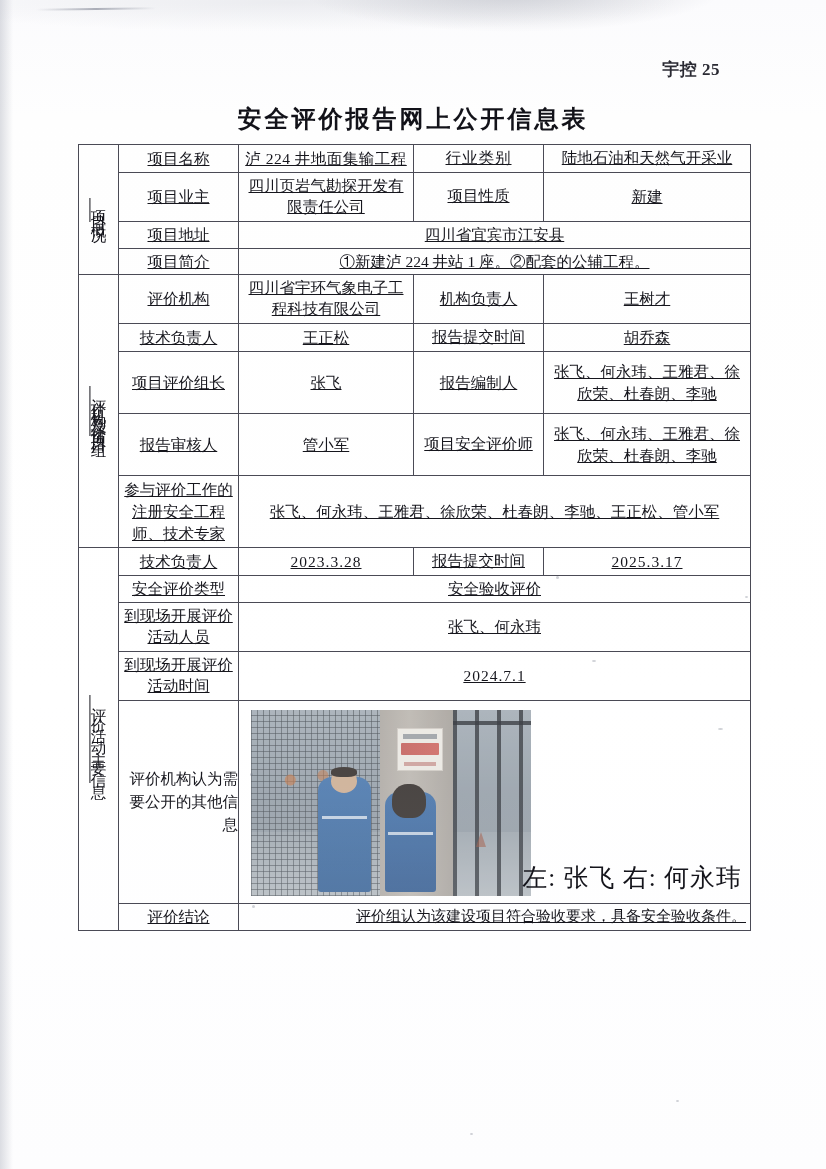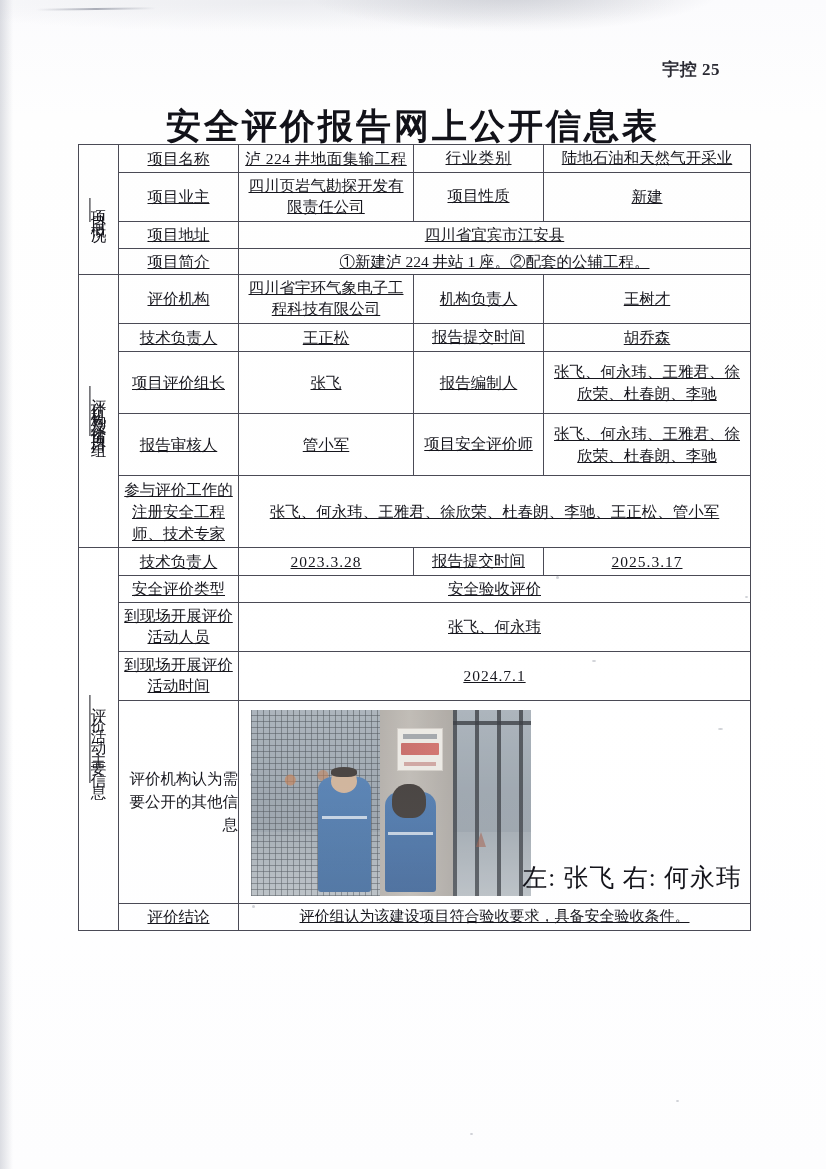--- a/index.html
+++ b/index.html
@@ -45,21 +45,21 @@
     font-weight: 700;
     letter-spacing: 0.5px;
     color: #2a2a33;
   }
 
   .doc-title {
     position: absolute;
     left: 0; right: 0;
     top: 103px;
     text-align: center;
-    font-size: 35px;
+    font-size: 24px;
     font-weight: 700;
     letter-spacing: 3px;
     color: #121219;
   }
 
   table.main {
     position: absolute;
     left: 78px;
     top: 144px;
     width: 672px;
@@ -348,21 +348,21 @@
               <div class="ph-head ph-h2"></div>
               <div class="ph-hair ph-hair2"></div>
               <div class="ph-haze"></div>
             </div>
             <div class="photo-caption">左: 张飞 右: 何永玮</div>
           </div>
         </td>
       </tr>
       <tr>
         <td class="lbl">评价结论</td>
-        <td class="wide-left" colspan="3" style="font-size:15px;">评价组认为该建设项目符合验收要求，具备安全验收条件。</td>
+        <td class="wide-left" colspan="3" style="font-size:15px;text-align:right;">评价组认为该建设项目符合验收要求，具备安全验收条件。</td>
       </tr>
 
     </tbody>
   </table>
 
   <div class="specks">
     <div class="sp" style="left:556px;top:576px;width:3px;height:3px;"></div>
     <div class="sp" style="left:592px;top:660px;width:4px;height:2px;"></div>
     <div class="sp" style="left:718px;top:728px;width:5px;height:2px;"></div>
     <div class="sp" style="left:745px;top:596px;width:3px;height:2px;"></div>

